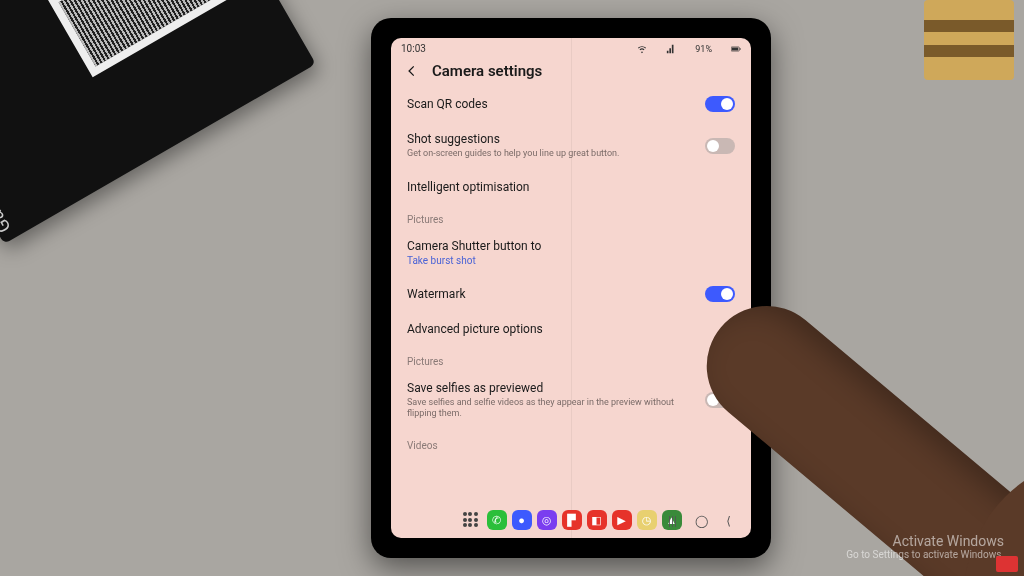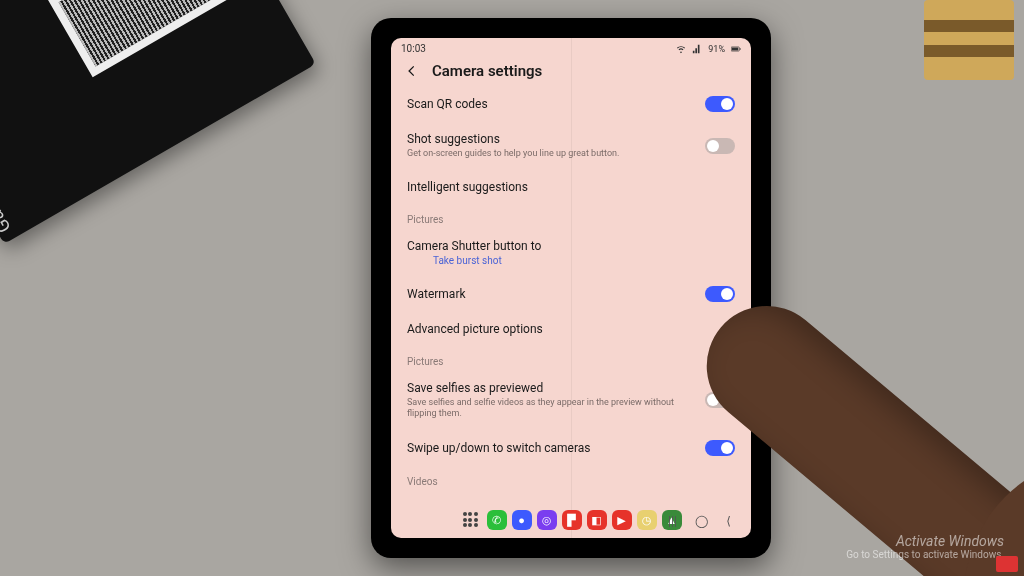--- a/index.html
+++ b/index.html
@@ -94,21 +94,21 @@
   }
 
   .statusbar {
     display:flex;
     justify-content: space-between;
     align-items: center;
     padding: 5px 10px 2px;
     font-size: 10px;
     color: #333;
   }
-  .status-icons { display:flex; gap:6px; align-items:center; }
+  .status-icons { display:flex; gap:19px; align-items:center; }
   .status-icons svg { width:10px; height:10px; }
 
   .header {
     display:flex;
     align-items:center;
     gap:13px;
     padding: 6px 14px 8px;
   }
   .back-icon { width:14px; height:14px; }
   .header-title { font-size:15px; font-weight:600; color:#1a1a1a; }
@@ -123,21 +123,21 @@
   }
   .row {
     padding: 10px 0;
     display:flex;
     align-items:center;
     justify-content:space-between;
   }
   .row .txt { flex:1; }
   .row .title { font-size:12px; color:#1a1a1a; }
   .row .sub { font-size:9px; color:#7a6b68; line-height:1.3; margin-top:2px; }
-  .row .link { font-size:10px; color:#4a63d6; margin-top:2px;margin-left:26px; }
+  .row .link { font-size:10px; color:#4a63d6; margin-top:2px; }
   .section-label {
     font-size:10px;
     color:#8a7a77;
     padding: 10px 0 4px;
   }
 
   .toggle {
     width:30px;
     height:16px;
     border-radius:10px;
@@ -226,21 +226,21 @@
   }
 
   
   .activate {
     position:absolute;
     right:20px;
     bottom:16px;
     text-align:right;
     color:rgba(255,255,255,0.55);
   }
-  .activate .l1{ font-size:14px;font-style:italic; }
+  .activate .l1{ font-size:14px; }
   .activate .l2{ font-size:10px; }
 
   .corner-logo{
     position:absolute;
     right:6px;
     bottom:4px;
     width:22px; height:16px;
     background:#d33;
     border-radius:2px;
   }
@@ -296,21 +296,21 @@
       <div class="row">
         <div class="txt">
           <div class="title">Shot suggestions</div>
           <div class="sub">Get on-screen guides to help you line up great button.</div>
         </div>
         <div class="toggle off"></div>
       </div>
 
       <div class="row">
         <div class="txt">
-            <div class="title">Intelligent suggestions</div>
+            <div class="title">Intelligent optimisation</div>
           </div>
       </div>
 
       <div class="section-label">Pictures</div>
 
       <div class="row">
         <div class="txt">
           <div class="title">Camera Shutter button to</div>
           <div class="link">Take burst shot</div>
         </div>
@@ -332,26 +332,20 @@
       <div class="section-label">Pictures</div>
 
       <div class="row">
         <div class="txt">
           <div class="title">Save selfies as previewed</div>
           <div class="sub">Save selfies and selfie videos as they appear in the preview without flipping them.</div>
         </div>
         <div class="toggle off"></div>
       </div>
 
-      <div class="row">
-        <div class="txt">
-            <div class="title">Swipe up/down to switch cameras</div>
-          </div>
-        <div class="toggle on"></div>
-      </div>
 
       <div class="section-label">Videos</div>
 
       <div class="row">
         
       </div>
 
     </div>
 
     <div class="taskbar">

